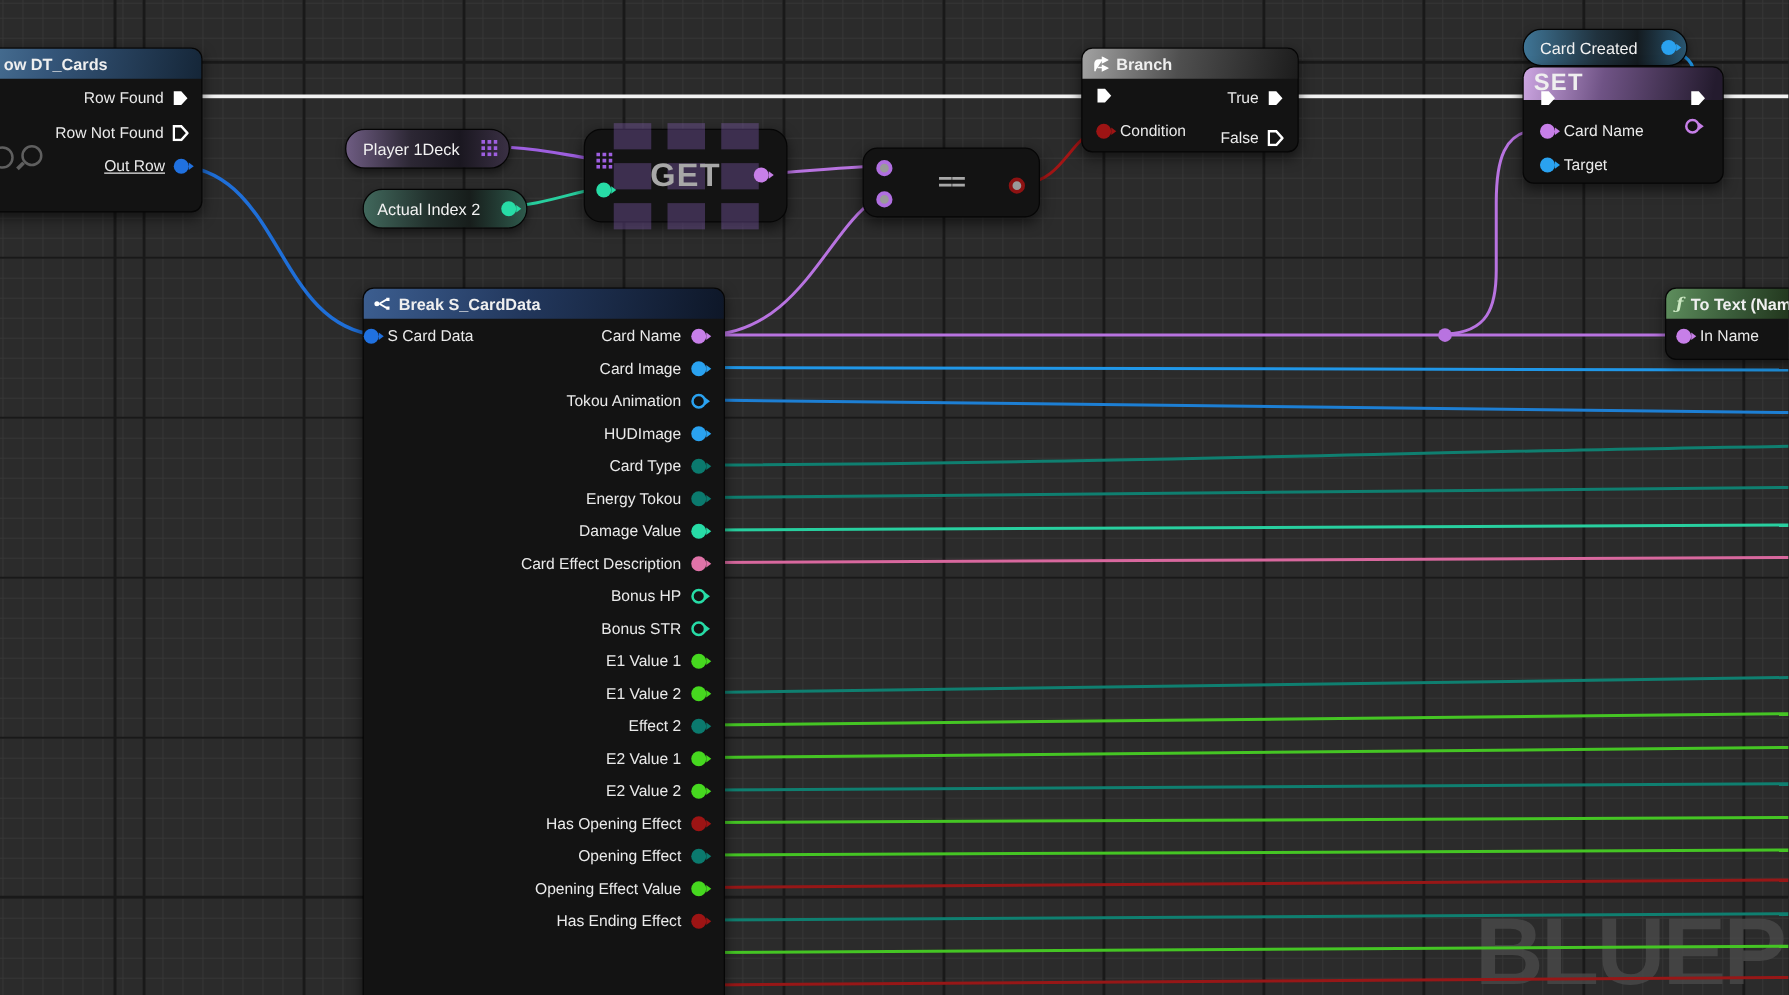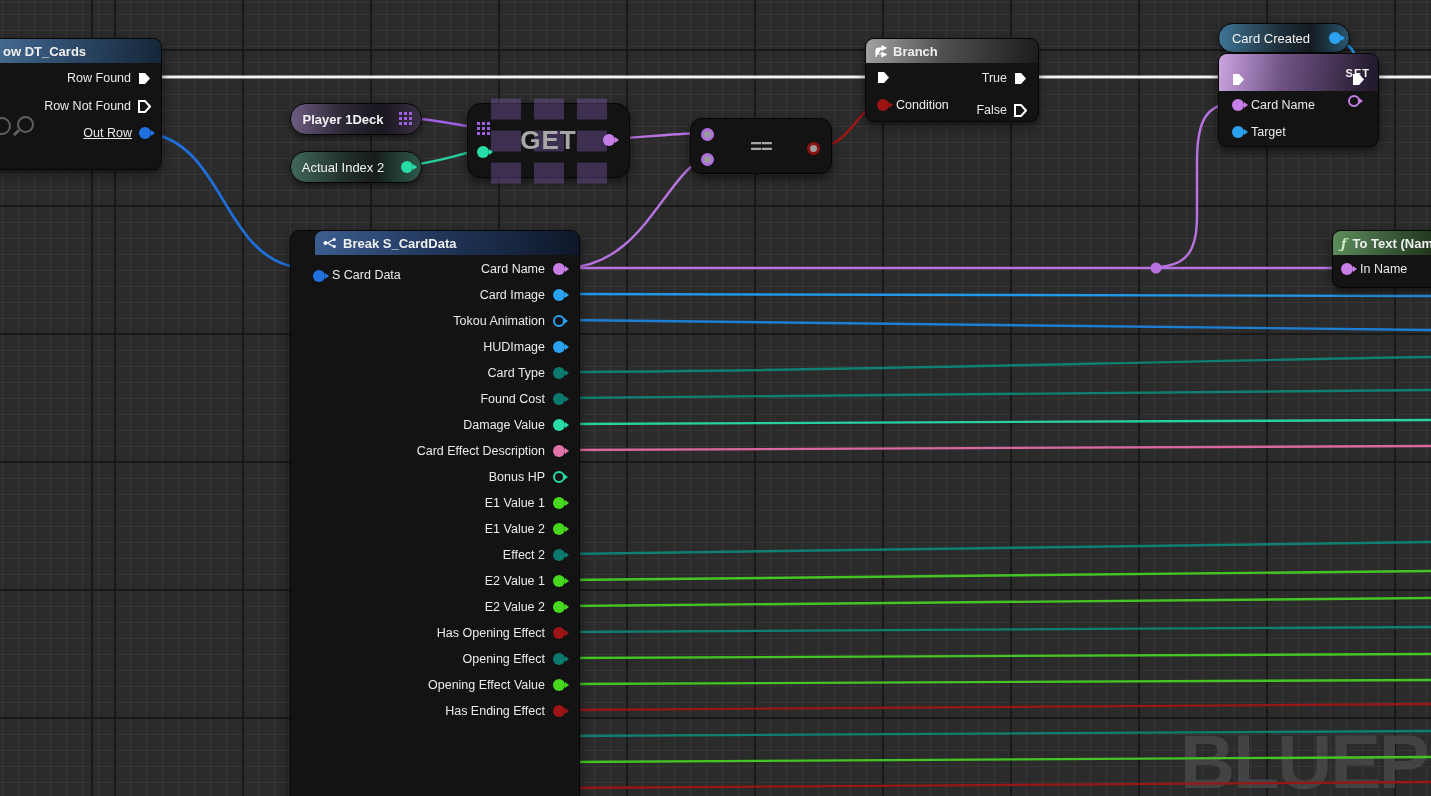--- a/index.html
+++ b/index.html
@@ -18,24 +18,24 @@
     color:#4a4a4a;opacity:.8;letter-spacing:-2px;white-space:nowrap;z-index:1;transform:scaleY(1.0);}
   #wires{position:absolute;left:0;top:0;z-index:2;}
   #wires path{fill:none;}
   .node{position:absolute;z-index:3;background:#131313;border:1px solid #060606;
     border-radius:9px;box-shadow:0 4px 10px rgba(0,0,0,.55);color:#ececec;}
   .nheader{position:absolute;left:0;top:0;right:0;height:24px;border-radius:8px 8px 0 0;
     display:flex;align-items:center;gap:6px;padding:0 8px;box-sizing:border-box;
     font-size:13px;font-weight:bold;color:#efefef;}
   .hdr-dt{background:linear-gradient(100deg,#5a89ac 0%,#35567a 45%,#152638 100%);}
   .hdr-branch{background:linear-gradient(100deg,#a2a2a2 0%,#4f4f4f 45%,#1c1c1c 100%);}
-  .hdr-break{background:linear-gradient(100deg,#3c5e90 0%,#22375c 45%,#0e1728 100%);margin-left:24px;}
+  .hdr-break{background:linear-gradient(100deg,#3c5e90 0%,#22375c 45%,#0e1728 100%);}
   .hdr-totext{background:linear-gradient(100deg,#5e8e5d 0%,#3a5c3a 45%,#16240f 100%);}
-  .hdr-set{background:linear-gradient(100deg,#cda6e2 0%,#6f5385 40%,#241b2e 95%);height:37px;
-    justify-content:flex-end;font-size:11px;letter-spacing:1px;}
+  .hdr-set{background:linear-gradient(100deg,#cda6e2 0%,#6f5385 40%,#241b2e 95%);height:26px;
+    justify-content:flex-start;font-size:19px;letter-spacing:1px;}
   .pill{position:absolute;z-index:3;height:30px;border-radius:16px;border:1px solid #050505;
     box-shadow:0 3px 7px rgba(0,0,0,.5);color:#f2f2f2;font-size:13px;}
   .pill .plabel{position:absolute;left:0;right:26px;top:0;bottom:0;display:flex;
     align-items:center;justify-content:center;white-space:nowrap;}
   .pill-purple{background:linear-gradient(90deg,#6e5c82 0%,#2c2734 40%,#1a1720 70%,#3a3044 100%);}
   .pill-teal{background:linear-gradient(90deg,#41685c 0%,#22312d 40%,#171d1b 65%,#2e5a4c 100%);}
   .pill-blue{background:linear-gradient(90deg,#3f7596 0%,#20323e 45%,#141b20 70%,#2a5670 100%);}
   .pin{position:absolute;width:12px;height:12px;border-radius:50%;}
   .pin::after{content:"";position:absolute;left:12px;top:2.8px;width:0;height:0;
     border:3.2px solid transparent;border-left:4.5px solid var(--pc);}
@@ -119,21 +119,21 @@
     <div class="noderow" style="right:10px;top:81px;text-decoration:underline;">
       <span class="rowlabel">Out Row</span>
       <span class="pin" style="position: relative; --pc: #2071e0; background: rgb(32, 113, 224);"></span>
     </div>
     <span class="arc" style="left:54px;top:78px;"></span>
     <span class="mag" style="left:78px;top:77px;">
         <span class="handle"></span>
       </span>
   </div>
 
-  <div class="pill pill-purple" style="left:290px;top:103px;width:130px;font-weight:bold;">
+  <div class="pill pill-purple" style="left:276px;top:103px;width:130px;">
     <span class="plabel">Player 1Deck</span>
     <span class="gridicon" style="position:absolute;right:9px;top:8px;">
       <svg width="13" height="13">
           <g fill="#9e5fe0">
             <rect x="0" y="0" width="3" height="3"></rect>
             <rect x="5" y="0" width="3" height="3"></rect>
             <rect x="10" y="0" width="3" height="3"></rect>
             <rect x="0" y="5" width="3" height="3"></rect>
             <rect x="5" y="5" width="3" height="3"></rect>
             <rect x="10" y="5" width="3" height="3"></rect>
@@ -252,21 +252,21 @@
   <div class="node" style="left:290px;top:230px;width:288px;height:600px;">
     <div class="nheader hdr-break">
       <svg width="14" height="12">
         <circle cx="2.5" cy="6" r="2" fill="#ffffff"></circle>
         <path d="M4.5,6 L10.5,2.5 M4.5,6 L10.5,9.5" stroke="#ffffff" stroke-width="1.4" fill="none"></path>
         <rect x="10" y="1.2" width="2.6" height="2.6" fill="#ffffff"></rect>
         <rect x="10" y="8.2" width="2.6" height="2.6" fill="#ffffff"></rect>
       </svg>
       <span>Break S_CardData</span>
     </div>
-    <div class="noderow" style="left:22px;top:25px;align-items:flex-end;">
+    <div class="noderow" style="left:0;top:25px;">
       <span class="pin" style="position: relative; --pc: #2071e0; background: rgb(32, 113, 224);"></span>
       <span class="rowlabel">S Card Data</span>
     </div>
     <div style="position:absolute;left:0;right:0;top:25px;">
         <div class="breakrow">
           <span class="rowlabel">Card Name</span>
           <span class="pin" style="--pc: #c77fe8; background: rgb(199, 127, 232);"></span>
         </div>
         <div class="breakrow">
           <span class="rowlabel">Card Image</span>
@@ -278,33 +278,37 @@
         </div>
         <div class="breakrow">
           <span class="rowlabel">HUDImage</span>
           <span class="pin" style="--pc: #2aa2f0; background: rgb(42, 162, 240);"></span>
         </div>
         <div class="breakrow">
           <span class="rowlabel">Card Type</span>
           <span class="pin" style="--pc: #0b7a6e; background: rgb(11, 122, 110);"></span>
         </div>
         <div class="breakrow">
-          <span class="rowlabel">Found Cost</span>
+          <span class="rowlabel">Energy Tokou</span>
           <span class="pin" style="--pc: #0b7a6e; background: rgb(11, 122, 110);"></span>
         </div>
         <div class="breakrow">
           <span class="rowlabel">Damage Value</span>
           <span class="pin" style="--pc: #27dca6; background: rgb(39, 220, 166);"></span>
         </div>
         <div class="breakrow">
           <span class="rowlabel">Card Effect Description</span>
           <span class="pin" style="--pc: #e073a8; background: rgb(224, 115, 168);"></span>
         </div>
         <div class="breakrow">
           <span class="rowlabel">Bonus HP</span>
+          <span class="pin hollow" style="--pc: #27dca6;"></span>
+        </div>
+        <div class="breakrow">
+          <span class="rowlabel">Bonus STR</span>
           <span class="pin hollow" style="--pc: #27dca6;"></span>
         </div>
         <div class="breakrow">
           <span class="rowlabel">E1 Value 1</span>
           <span class="pin" style="--pc: #46d81f; background: rgb(70, 216, 31);"></span>
         </div>
         <div class="breakrow">
           <span class="rowlabel">E1 Value 2</span>
           <span class="pin" style="--pc: #46d81f; background: rgb(70, 216, 31);"></span>
         </div>

